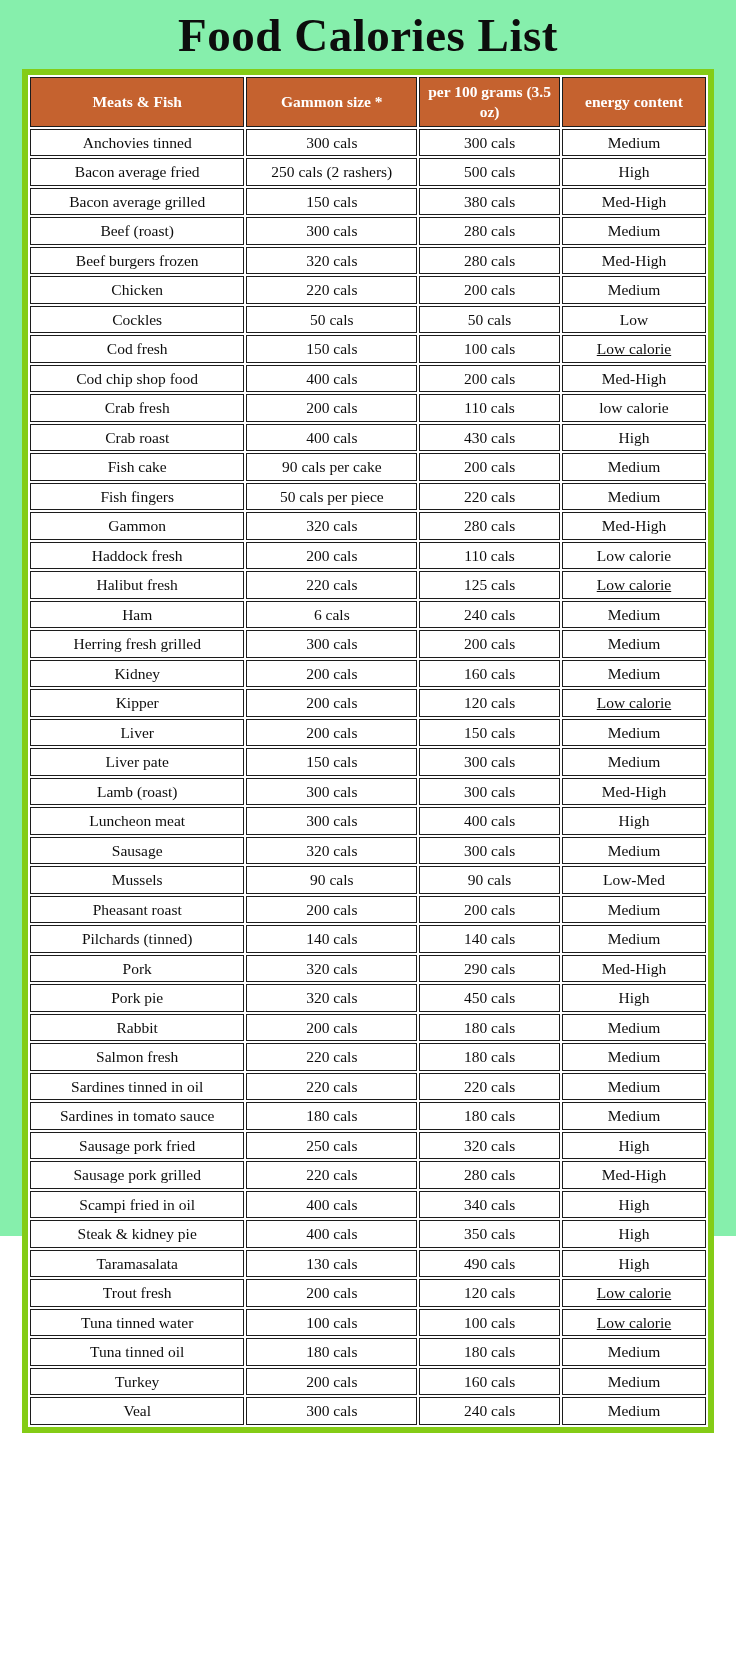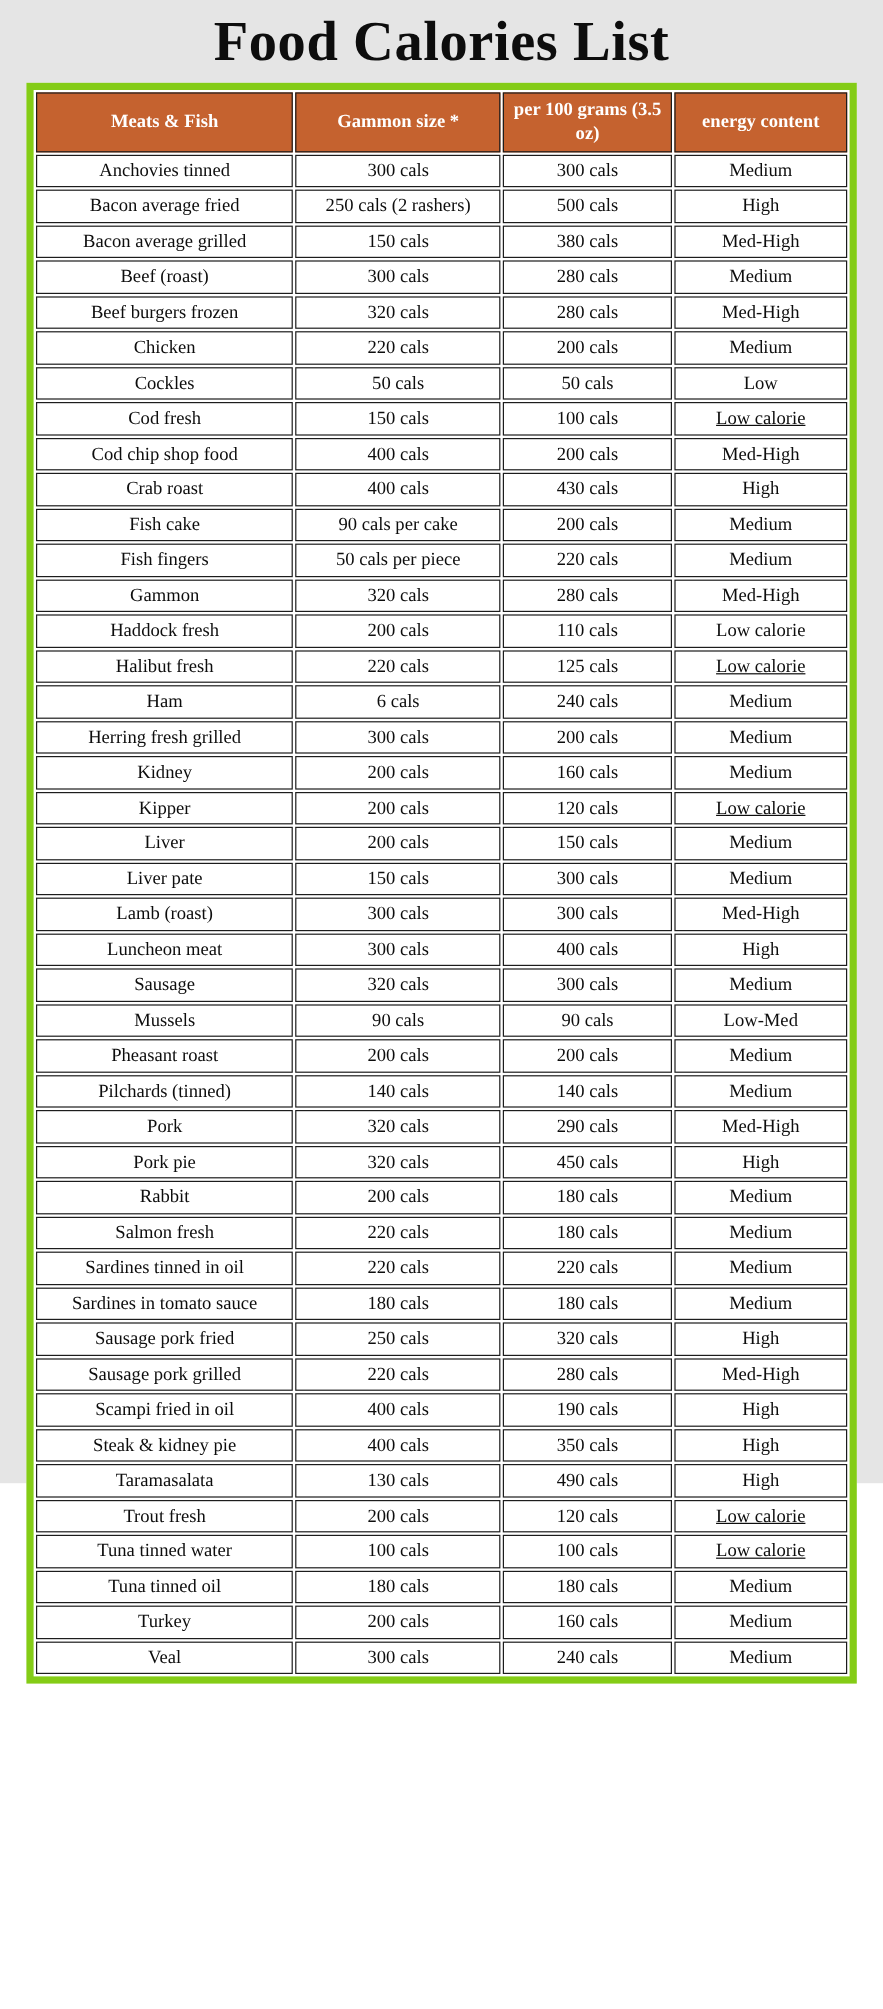--- a/index.html
+++ b/index.html
@@ -8,21 +8,21 @@
     padding: 0;
     background: #ffffff;
     width: 736px;
     height: 1674px;
     overflow: hidden;
     font-family: "Liberation Serif", "DejaVu Serif", serif;
   }
   .page {
     width: 736px;
     height: 1236px;
-    background: #e5e5e5;
+    background: #86efac;
   }
   .title {
     text-align: center;
     font-size: 47px;
     font-weight: 700;
     color: #0d0d0d;
     margin: 0;
     padding-top: 6px;
     line-height: 1.25;
     letter-spacing: 0.5px;
@@ -136,20 +136,26 @@
           <td>100 cals</td>
           <td class="u">Low calorie</td>
         </tr>
         <tr>
           <td>Cod chip shop food</td>
           <td>400 cals</td>
           <td>200 cals</td>
           <td>Med-High</td>
         </tr>
         <tr>
+          <td>Crab fresh</td>
+          <td>200 cals</td>
+          <td>110 cals</td>
+          <td>low calorie</td>
+        </tr>
+        <tr>
           <td>Crab roast</td>
           <td>400 cals</td>
           <td>430 cals</td>
           <td>High</td>
         </tr>
         <tr>
           <td>Fish cake</td>
           <td>90 cals per cake</td>
           <td>200 cals</td>
           <td>Medium</td>
@@ -294,21 +300,21 @@
         </tr>
         <tr>
           <td>Sausage pork grilled</td>
           <td>220 cals</td>
           <td>280 cals</td>
           <td>Med-High</td>
         </tr>
         <tr>
           <td>Scampi fried in oil</td>
           <td>400 cals</td>
-          <td>190 cals</td>
+          <td>340 cals</td>
           <td>High</td>
         </tr>
         <tr>
           <td>Steak &amp; kidney pie</td>
           <td>400 cals</td>
           <td>350 cals</td>
           <td>High</td>
         </tr>
         <tr>
           <td>Taramasalata</td>

